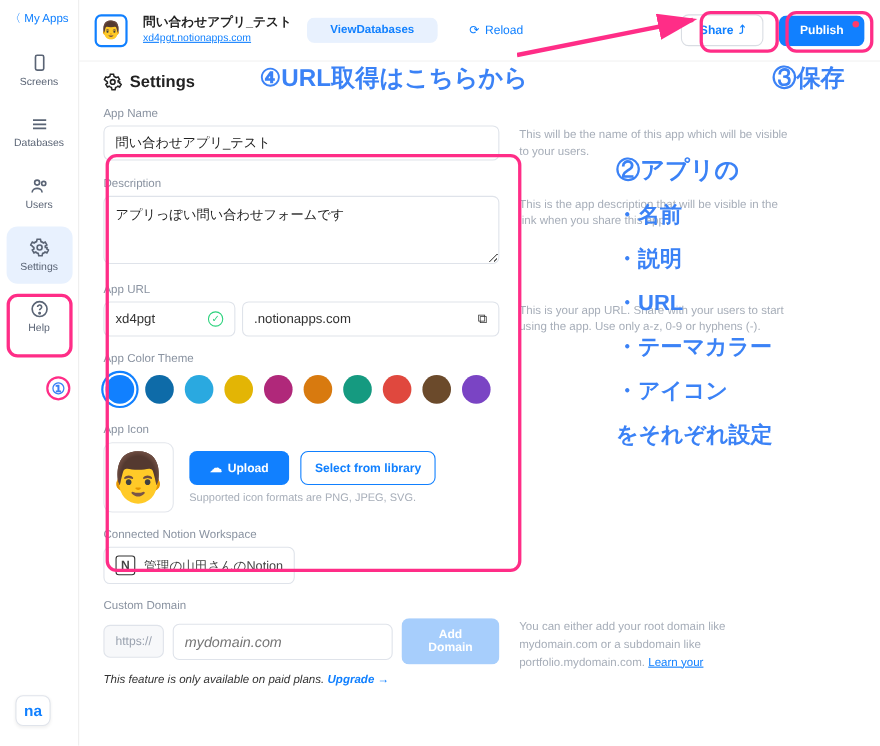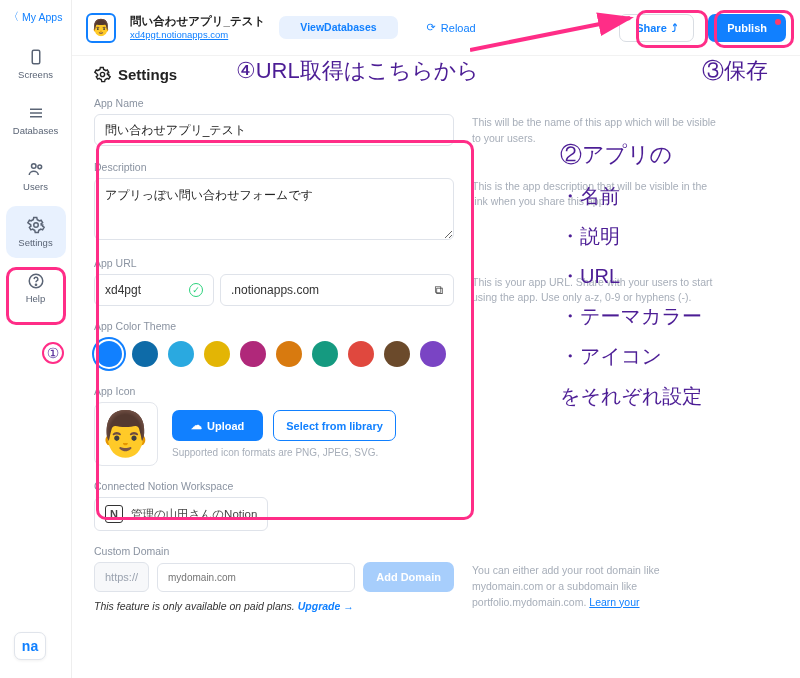--- a/index.html
+++ b/index.html
@@ -40,27 +40,27 @@
     .swatch.sel { box-shadow: 0 0 0 2px #fff, 0 0 0 4px #1180ff; }
     .icon-row { display: flex; align-items: center; gap: 14px; margin-top: 4px; }
     .app-icon { width: 64px; height: 64px; border: 1px solid #e3e6ec; border-radius: 8px; display: flex; align-items: center; justify-content: center; font-size: 44px; }
     .btn-upload { background: #1180ff; color: #fff; padding: 8px 18px; }
     .btn-outline { background: #fff; border: 1px solid #1180ff; color: #1180ff; padding: 8px 12px; }
     .hint { font-size: 10px; color: #a7aeb9; margin-top: 6px; }
     .workspace { border: 1px solid #dfe3ea; border-radius: 6px; padding: 7px 10px; display: inline-flex; align-items: center; gap: 8px; font-size: 11.5px; color: #444; }
     .n-logo { width: 18px; height: 18px; border: 1px solid #333; border-radius: 3px; display: inline-flex; align-items: center; justify-content: center; font-size: 11px; font-weight: 800; }
     .domain-row { display: flex; gap: 8px; align-items: center; }
     .proto { border: 1px solid #dfe3ea; background: #f7f8fa; color: #9aa2af; border-radius: 6px; padding: 8px 10px; font-size: 11px; }
-    .dom-input { flex: 1; border: 1px solid #dfe3ea; border-radius: 6px; padding: 8px 10px; font-size: 10px; color: #b6bcc6; }
+    .dom-input { flex: 1; border: 1px solid #dfe3ea; border-radius: 6px; padding: 8px 10px; font-size: 13px; color: #b6bcc6; font-style: italic; }
     .btn-add { background: #a7cefc; color: #fff; padding: 8px 12px; font-weight: 700; }
     .upgrade { font-size: 10.5px; color: #333; margin-top: 8px; font-style: italic; }
     .upgrade a { color: #1180ff; text-decoration: none; font-weight: 600; }
     .link { color: #1180ff; text-decoration: underline; }
     
-    .anno { position: absolute; color: #4c1d95; font-weight: 400; pointer-events: none; }
+    .anno { position: absolute; color: #3b82f6; font-weight: 700; pointer-events: none; }
     .box-pink { position: absolute; border: 3px solid #ff2d87; border-radius: 10px; pointer-events: none; }
     .arrow-svg { position: absolute; pointer-events: none; }
     .circ { display: inline-flex; width: 22px; height: 22px; border: 2px solid #ff2d87; border-radius: 50%; align-items: center; justify-content: center; font-size: 14px; }
     .na-badge { position: absolute; left: 14px; bottom: 18px; width: 32px; height: 28px; border-radius: 7px; border: 1px solid #e0e4eb; box-shadow: 0 1px 3px rgba(0,0,0,0.06); display: flex; align-items: center; justify-content: center; font-weight: 800; font-size: 14px; color: #1180ff; background: #fff; }
   </style>
 </head>
 <body>
 
 <div class="layout">
 

